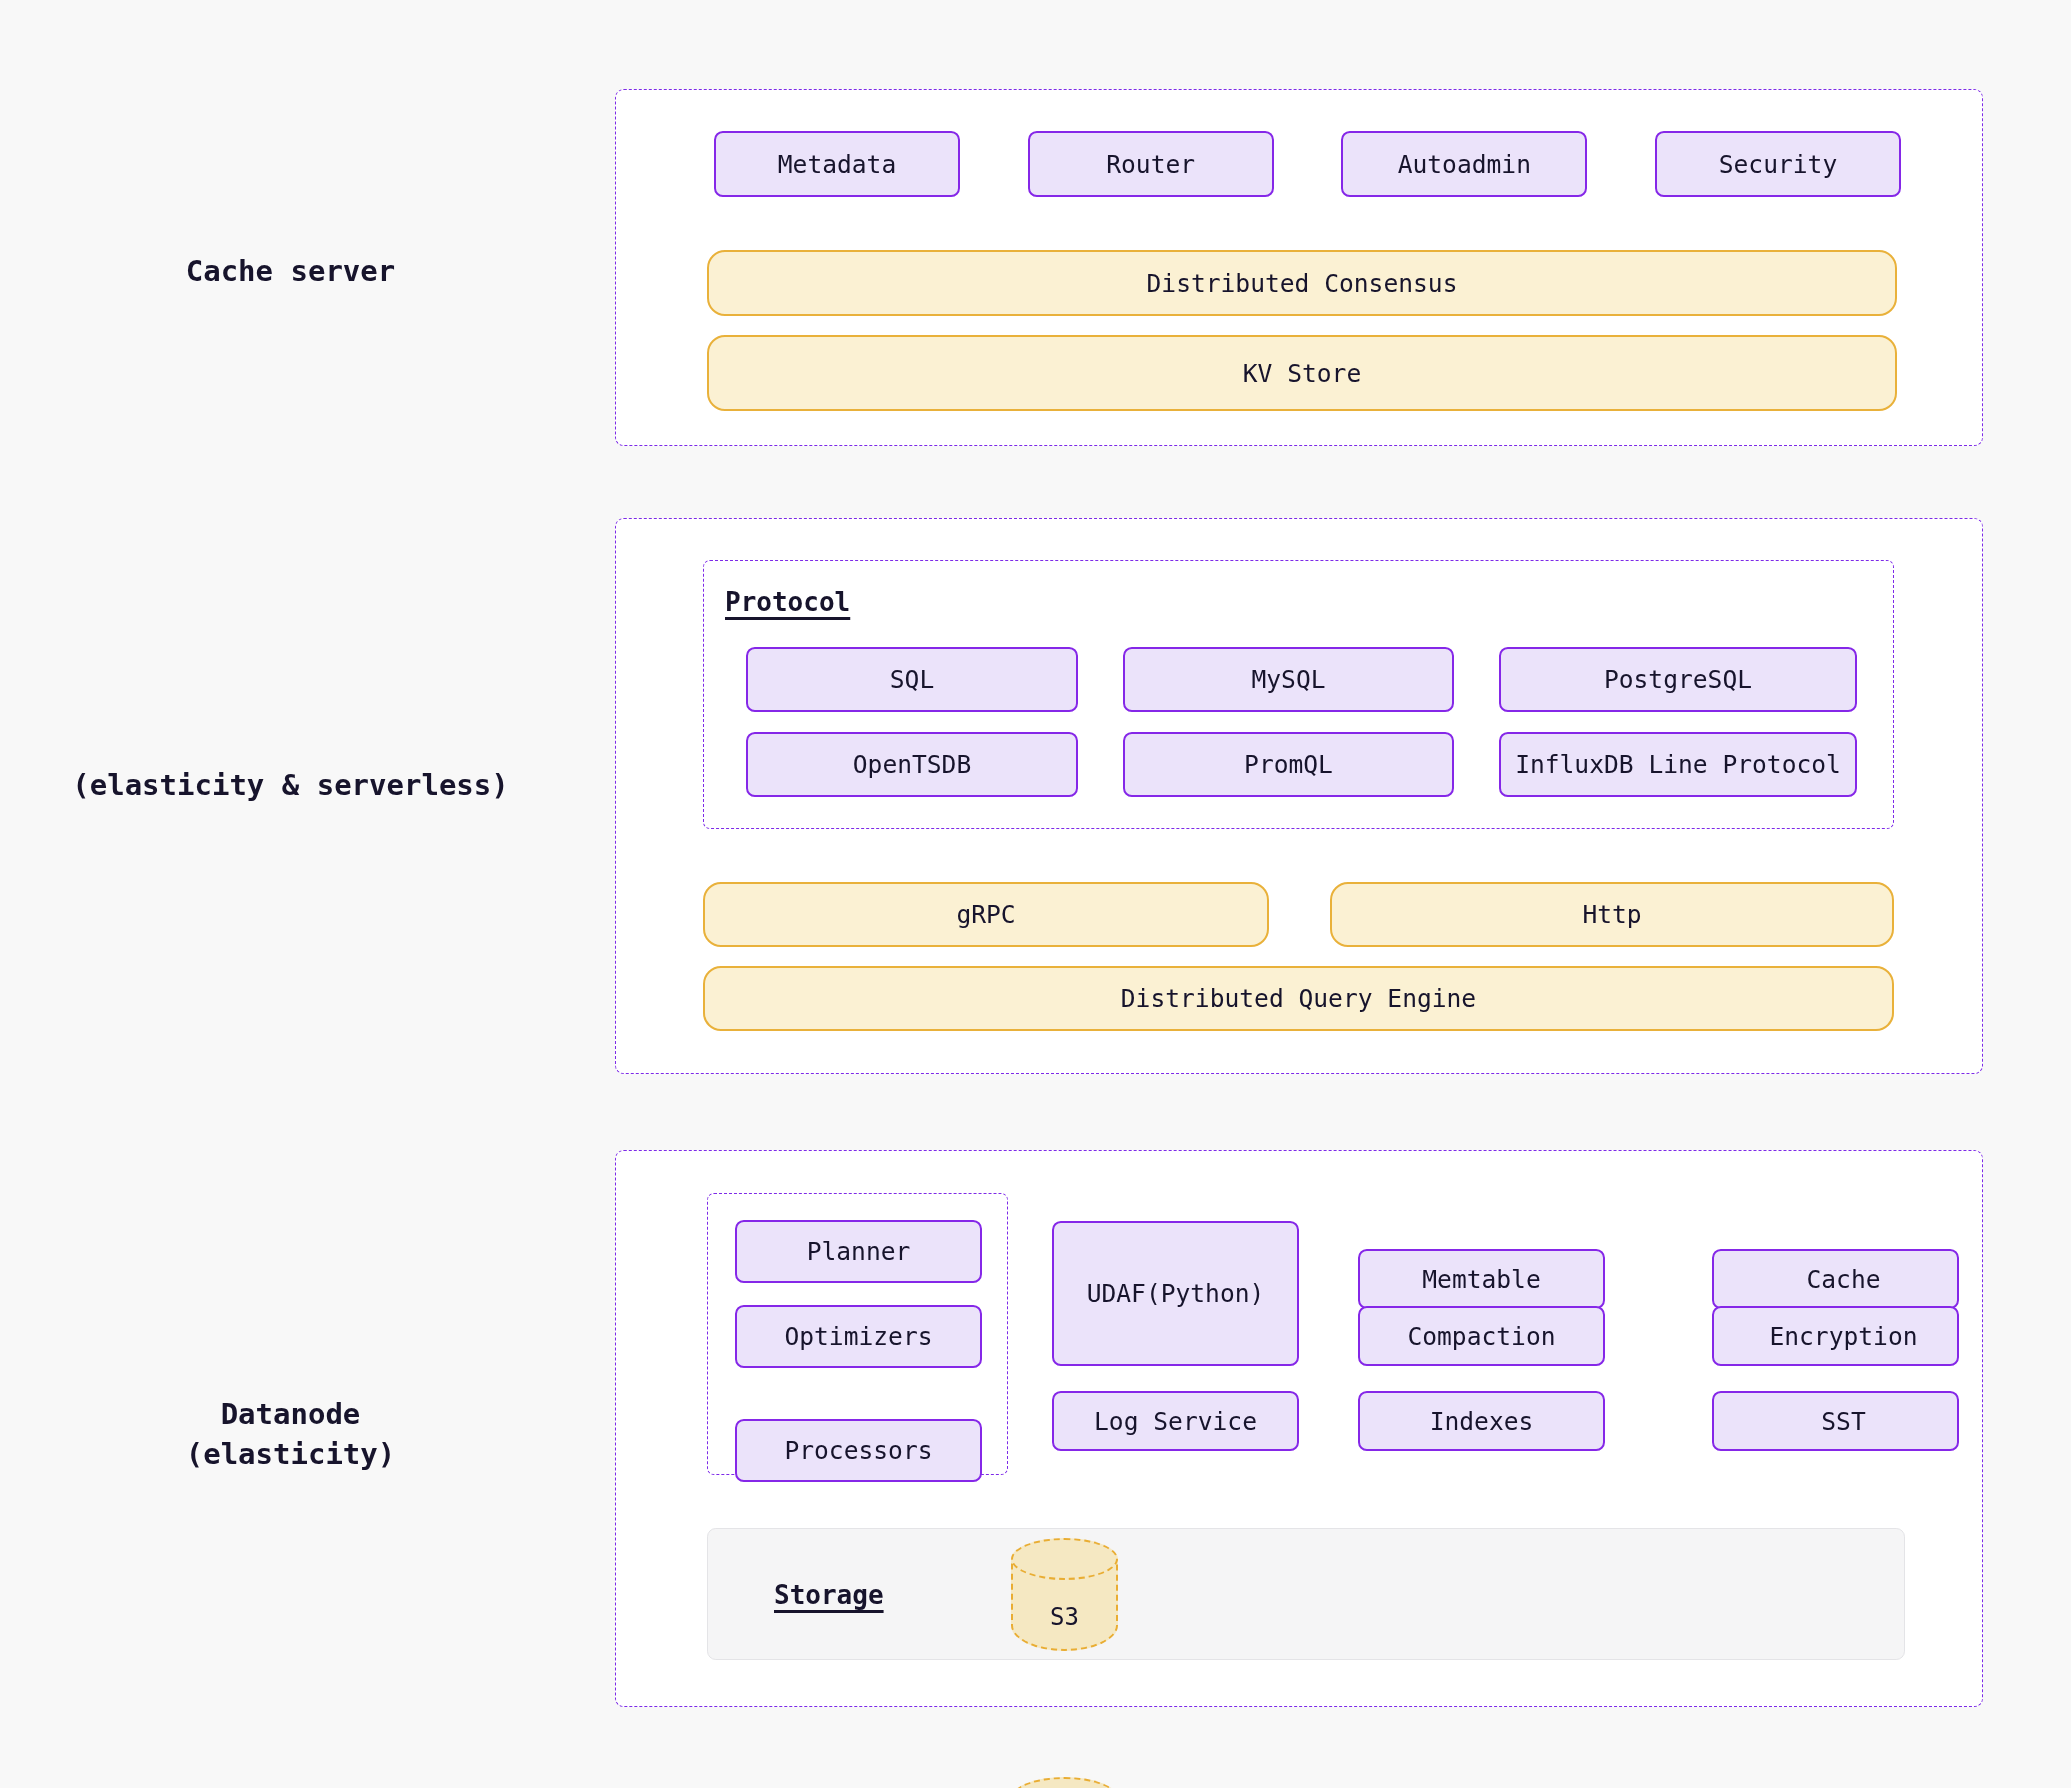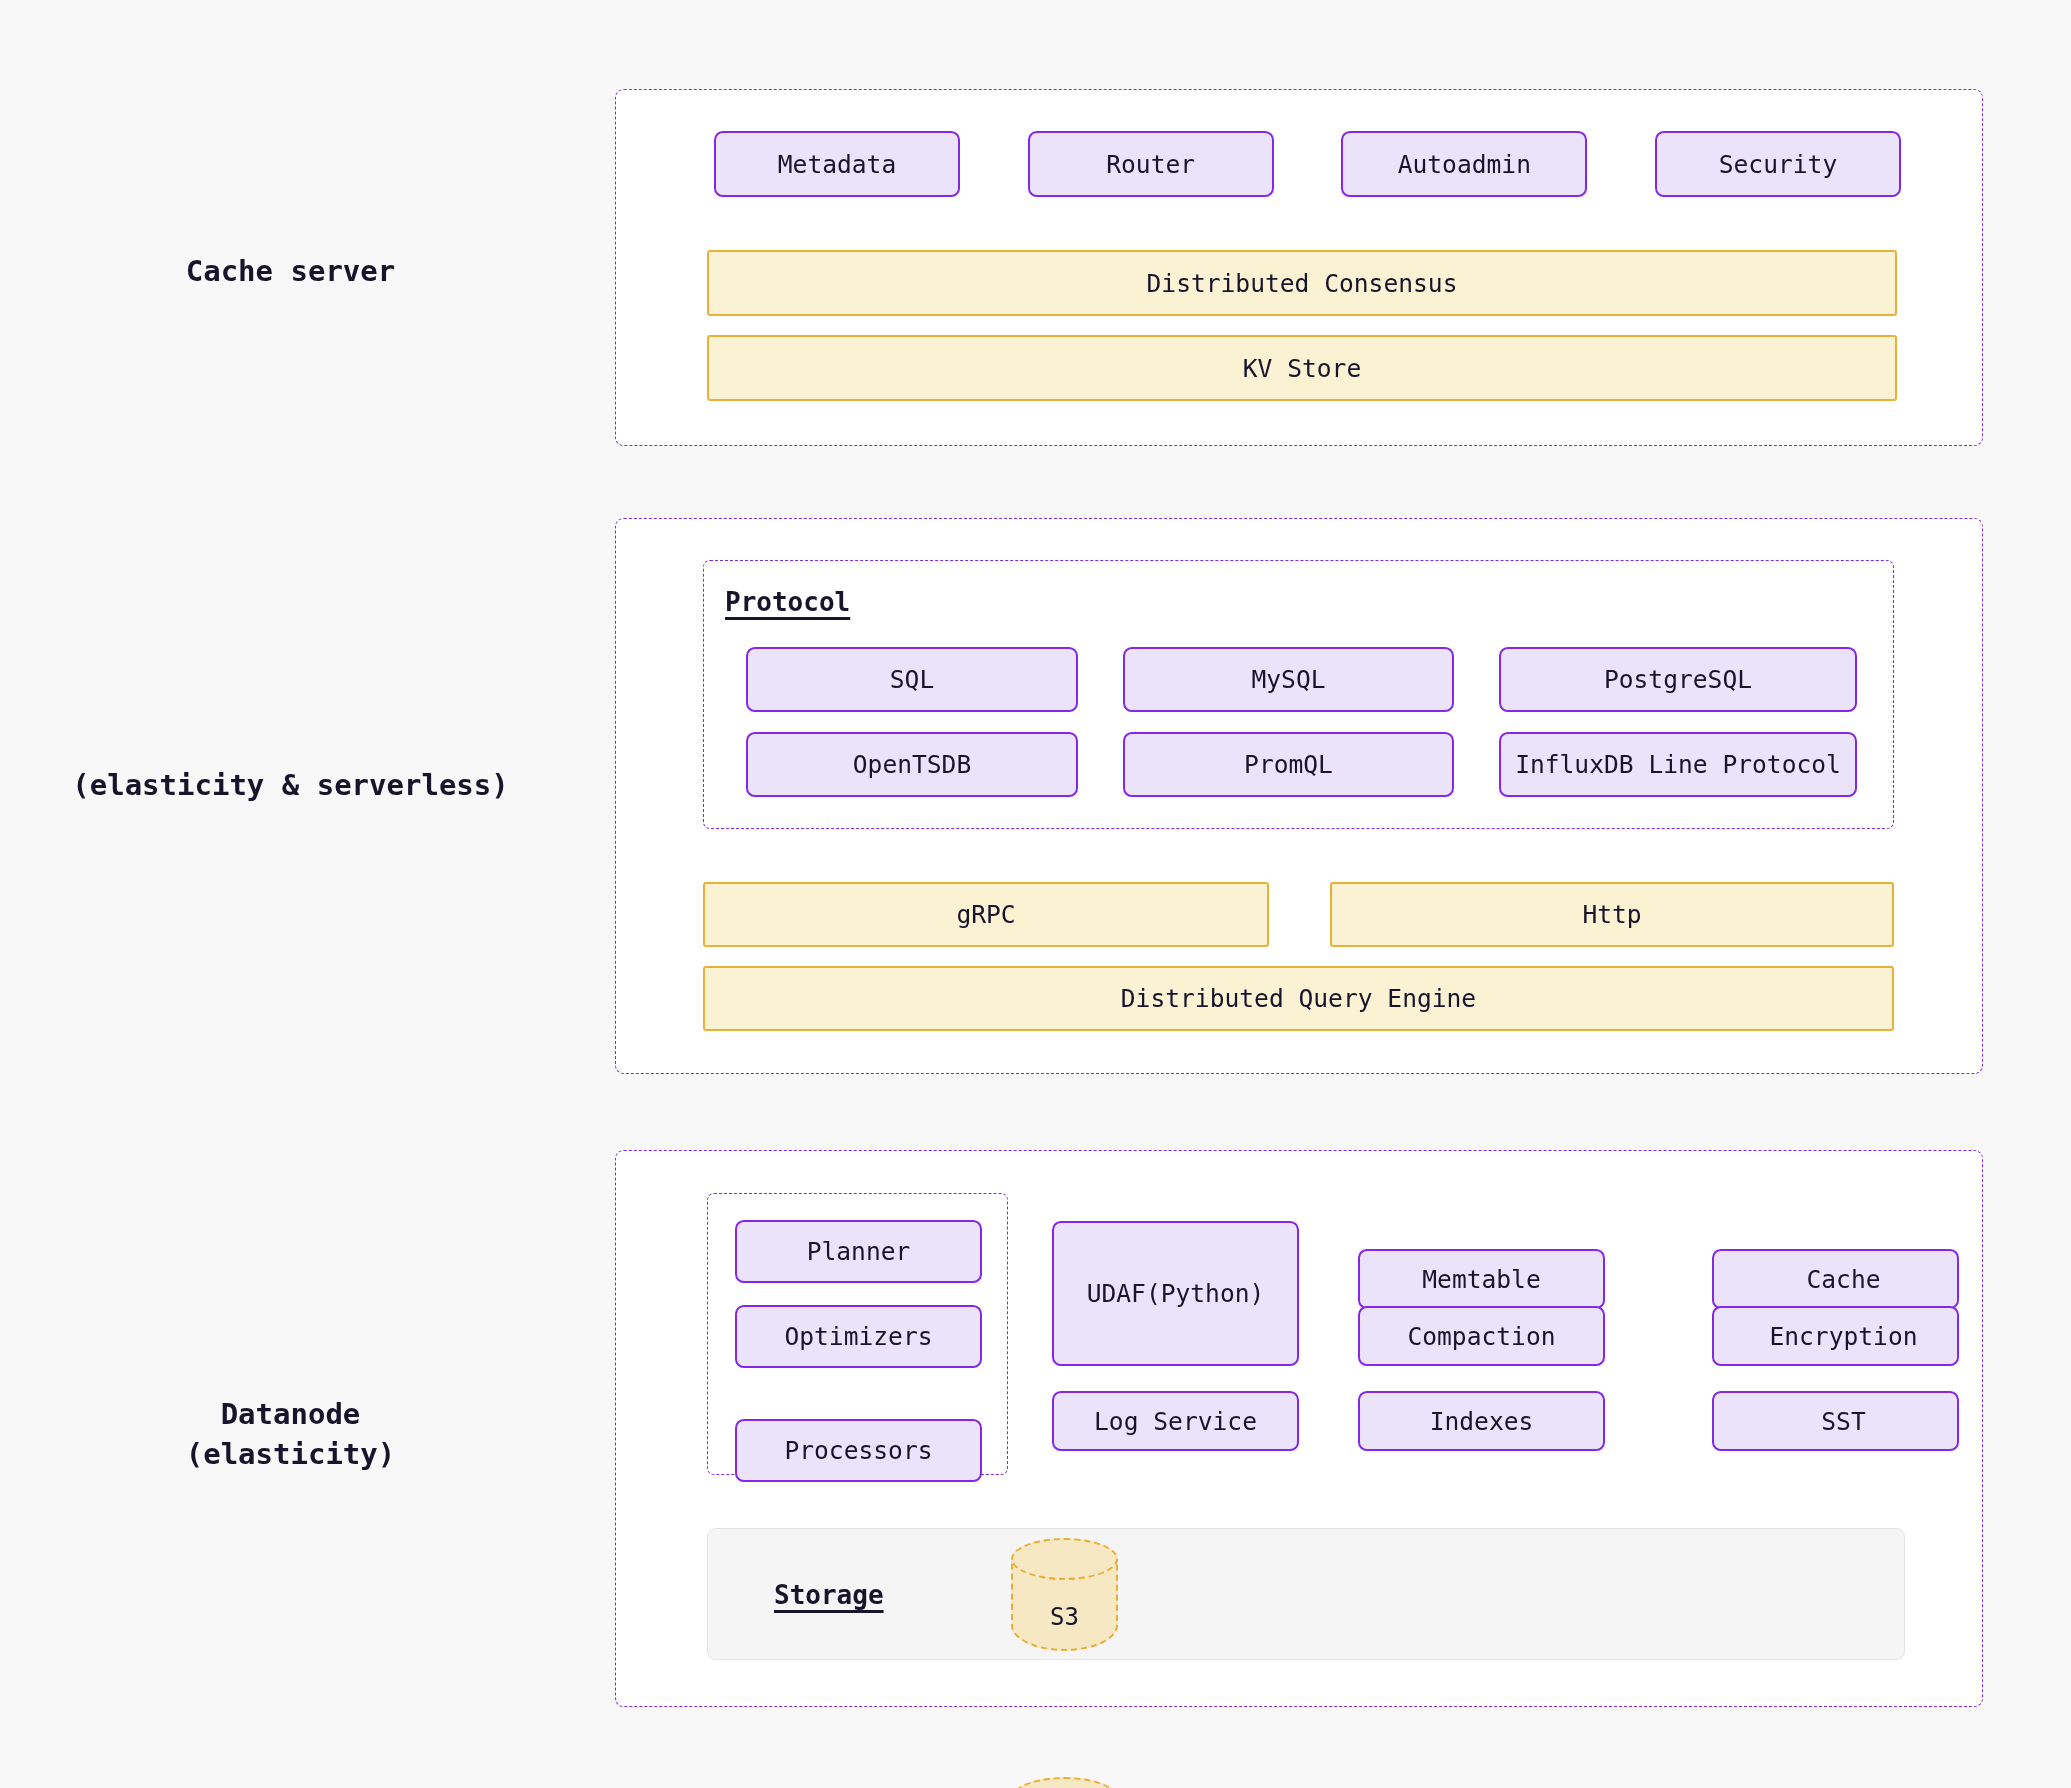--- a/index.html
+++ b/index.html
@@ -42,30 +42,30 @@
   .pbox{
     background:var(--purple-fill);
     border:2.2px solid var(--purple-border);
     border-radius:8.8px;
     display:flex; align-items:center; justify-content:center;
     font-size:24.6px; color:var(--text); white-space:nowrap;
   }
   .ybox{
     background:var(--yellow-fill);
     border:2.2px solid var(--yellow-border);
-    border-radius:3px;
+    border-radius:18px;
     display:flex; align-items:center; justify-content:center;
     font-size:24.6px; color:var(--text); white-space:nowrap;
   }
 
   
   .meta-row{position:absolute; top:41px; left:91px; right:81px; display:flex; justify-content:space-between;margin-left:7px;}
   .meta-row .pbox{width:246px; height:66px;}
   #box-consensus{position:absolute; top:160px; left:91px; right:85px; height:66px;}
-  #box-kv{position:absolute; top:245px; left:91px; right:85px; height:66px;}
+  #box-kv{position:absolute; top:245px; left:91px; right:85px; height:76px;}
 
   
   #protocol-box{
     position:absolute; top:41px; left:87px; width:1191px; height:269px;
     border:1.8px dashed var(--dashed-purple); border-radius:7px;
   }
   .group-title{
     position:absolute; font-size:26px; font-weight:bold;
     text-decoration:underline; text-decoration-thickness:3.1px; text-underline-offset:6.1px;
   }

